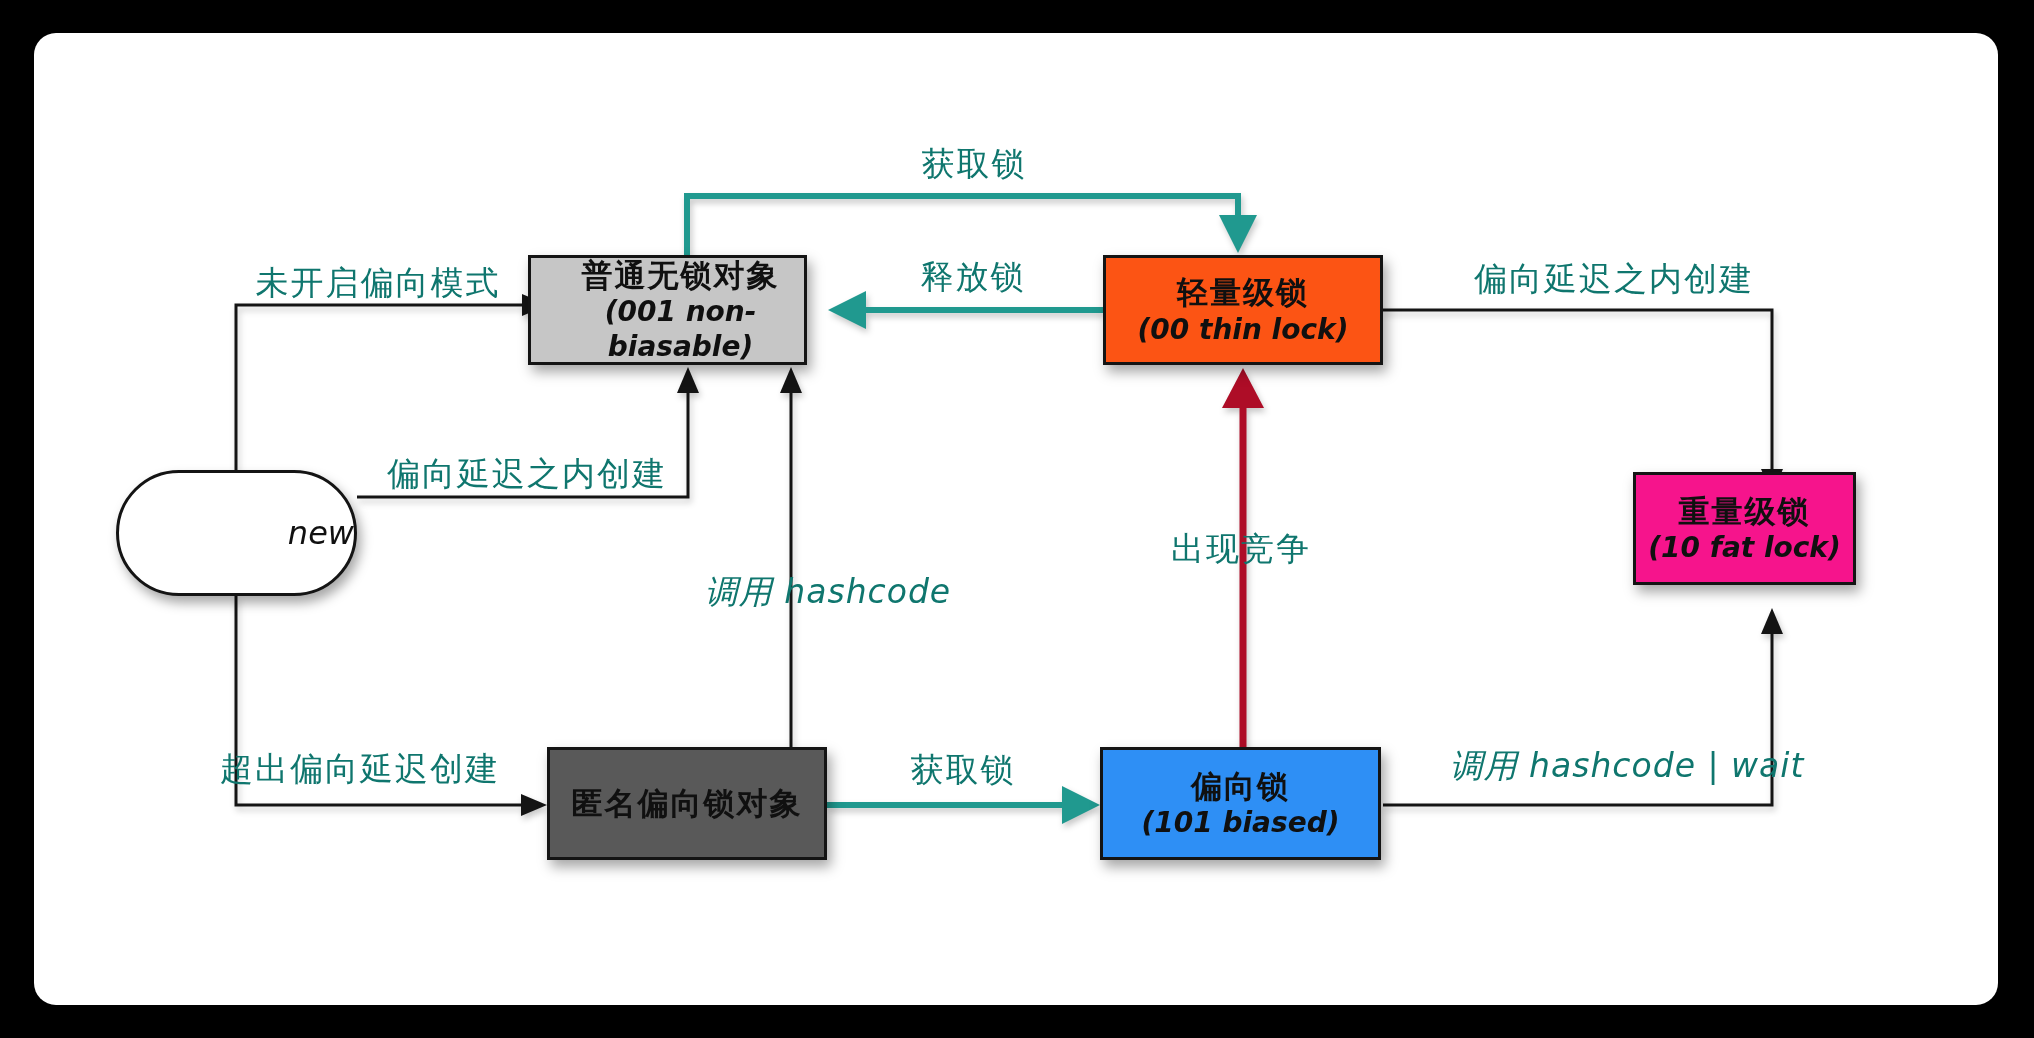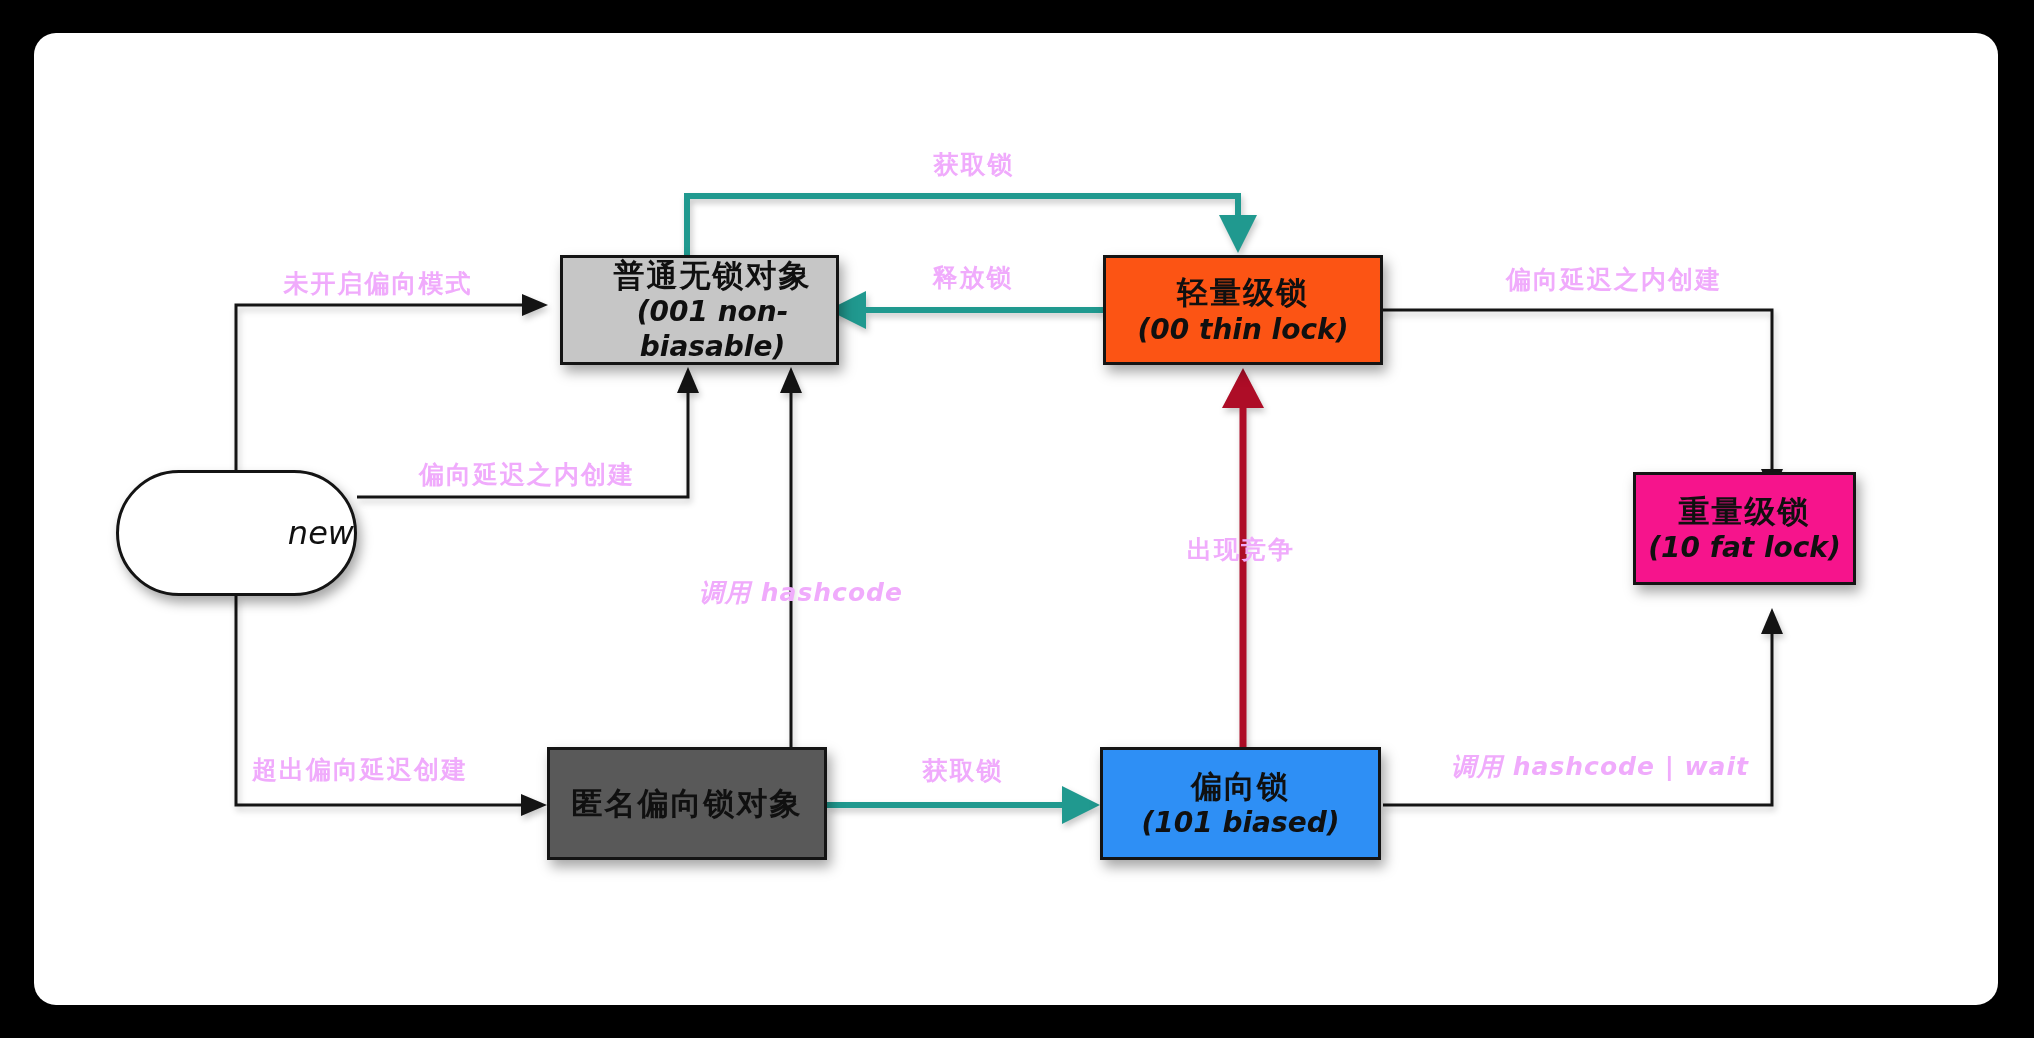--- a/index.html
+++ b/index.html
@@ -39,35 +39,35 @@
     line-height: 1.25;
   }
   .node .title { font-size: 31px; font-weight: 600; letter-spacing: 2px; }
   .node .subtitle { font-size: 28px; font-weight: 600; font-style: italic; }
   .node-new {
     left: 116px; top: 470px; width: 241px; height: 126px;
     border-radius: 63px;
     background: var(--paper, #fff);
     font-size: 32px; font-style: italic; font-weight: 400; align-items: flex-end;
   }
-  .node-nolock { left: 560px;  top: 255px; width: 279px; height: 110px; background: var(--gray, #c6c6c6); padding-left: 26px; }
+  .node-nolock { left: 528px;  top: 255px; width: 279px; height: 110px; background: var(--gray, #c6c6c6); padding-left: 26px; }
   .node-thin   { left: 1103px; top: 255px; width: 280px; height: 110px; background: var(--orange, #fc5414); }
   .node-anon   { left: 547px;  top: 747px; width: 280px; height: 113px; background: var(--darkgray, #595959); }
   .node-biased { left: 1100px; top: 747px; width: 281px; height: 113px; background: var(--blue, #2e8ff5); }
   .node-fat    { left: 1633px; top: 472px; width: 223px; height: 113px; background: var(--pink, #f6148c); }
 
   .edge-label {
     position: absolute;
     transform: translate(-50%, -50%);
     white-space: nowrap;
-    font-size: 25px; font-weight: 700;
-    color: #f0abfc;
+    font-size: 33px; font-weight: 400;
+    color: #0f766e;
     letter-spacing: 2px;
   }
-  .edge-label.lat { font-style: italic; letter-spacing: 1px; }
+  .edge-label.lat { font-style: italic; letter-spacing: 1px; margin-left: 27px; }
 </style>
 </head>
 <body>
 
 <div class="stage">
   <div class="paper"></div>
 
   <div class="canvas">
 
     <svg class="wires" width="2034" height="1038" viewBox="0 0 2034 1038">

